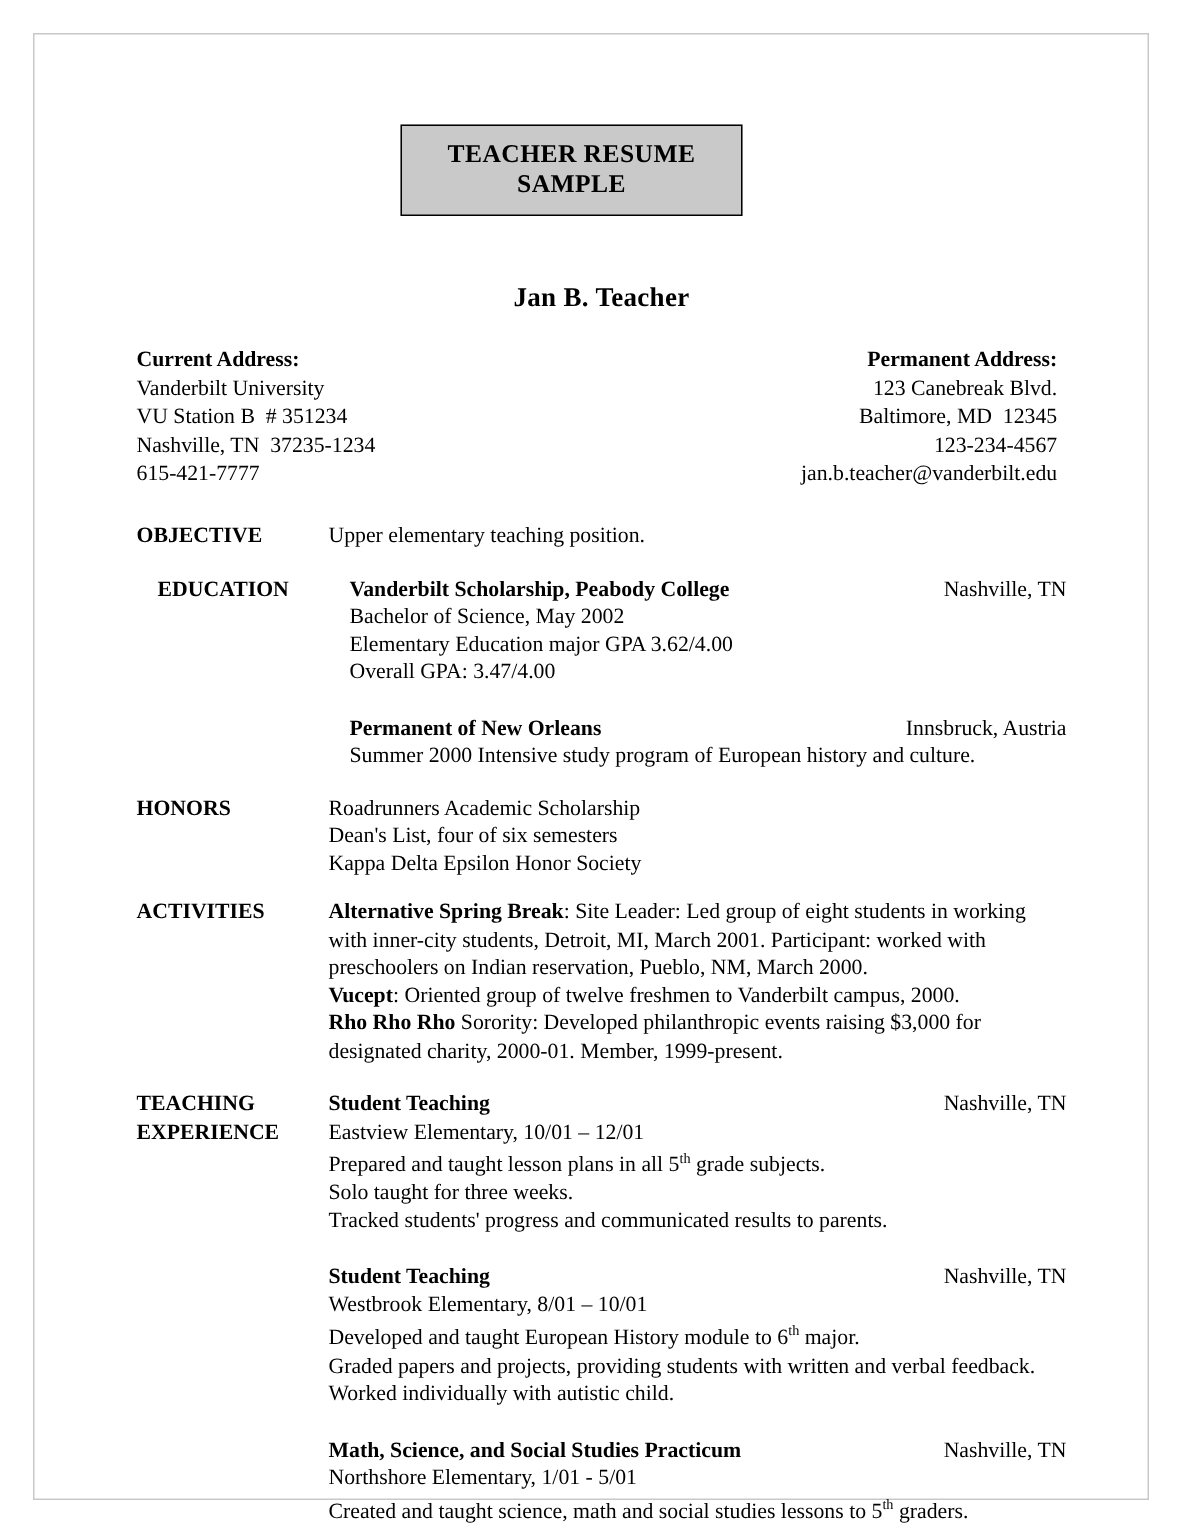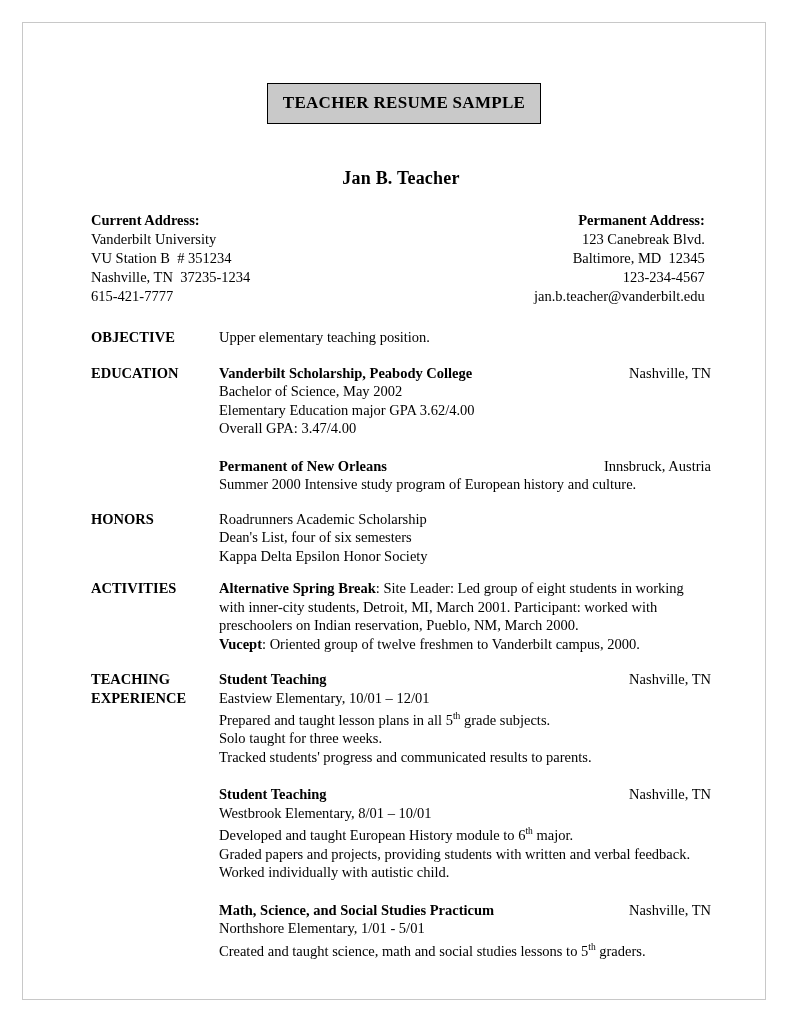--- a/index.html
+++ b/index.html
@@ -24,21 +24,21 @@
     box-sizing: border-box;
     background: #fff;
   }
   .inner {
     position: absolute;
     left: 68px;
     top: 60px;
     width: 620px;
   }
   .title-box {
-    width: 274px;
+    width: 228px;
     margin: 0 auto 0 176px;
     background: #c9c9c9;
     border: 1px solid #000;
     text-align: center;
     padding: 9px 0 10px 0;
     box-sizing: border-box;
   }
   .title-box .t {
     font-weight: bold;
     font-size: 17px;
@@ -137,21 +137,21 @@
       </div>
     </div>
 
     <div class="section" style="margin-top:22px;">
       <div class="sec-label">OBJECTIVE</div>
       <div class="sec-body">
         <div class="line">Upper elementary teaching position.</div>
       </div>
     </div>
 
-    <div class="section" style="margin-top:17px;">
+    <div class="section" style="margin-top:17px;margin-left:14px;">
       <div class="sec-label">EDUCATION</div>
       <div class="sec-body">
         <div class="entry">
           <div class="entry-head">
             <span>Vanderbilt Scholarship, Peabody College</span>
             <span class="loc">Nashville, TN</span>
           </div>
           <div class="line">Bachelor of Science, May 2002</div>
           <div class="line">Elementary Education major GPA 3.62/4.00</div>
           <div class="line">Overall GPA: 3.47/4.00</div>
@@ -177,20 +177,23 @@
     </div>
 
     <div class="section" style="margin-top:14px;">
       <div class="sec-label">ACTIVITIES</div>
       <div class="sec-body">
         <div>
           <span class="b">Alternative Spring Break</span><span>: Site Leader: Led group of eight students in working with inner-city students, Detroit, MI, March 2001.  Participant: worked with preschoolers on Indian reservation, Pueblo, NM, March 2000.</span>
         </div>
         <div>
           <span class="b">Vucept</span><span>: Oriented group of twelve freshmen to Vanderbilt campus, 2000.</span>
+        </div>
+        <div>
+          <span class="b">Rho Rho Rho</span><span> Sorority: Developed philanthropic events raising $3,000 for designated charity, 2000-01. Member, 1999-present.</span>
         </div>
       </div>
     </div>
 
     <div class="section" style="margin-top:17px;">
       <div class="sec-label">
         <div>TEACHING</div>
         <div>EXPERIENCE</div>
       </div>
       <div class="sec-body">

